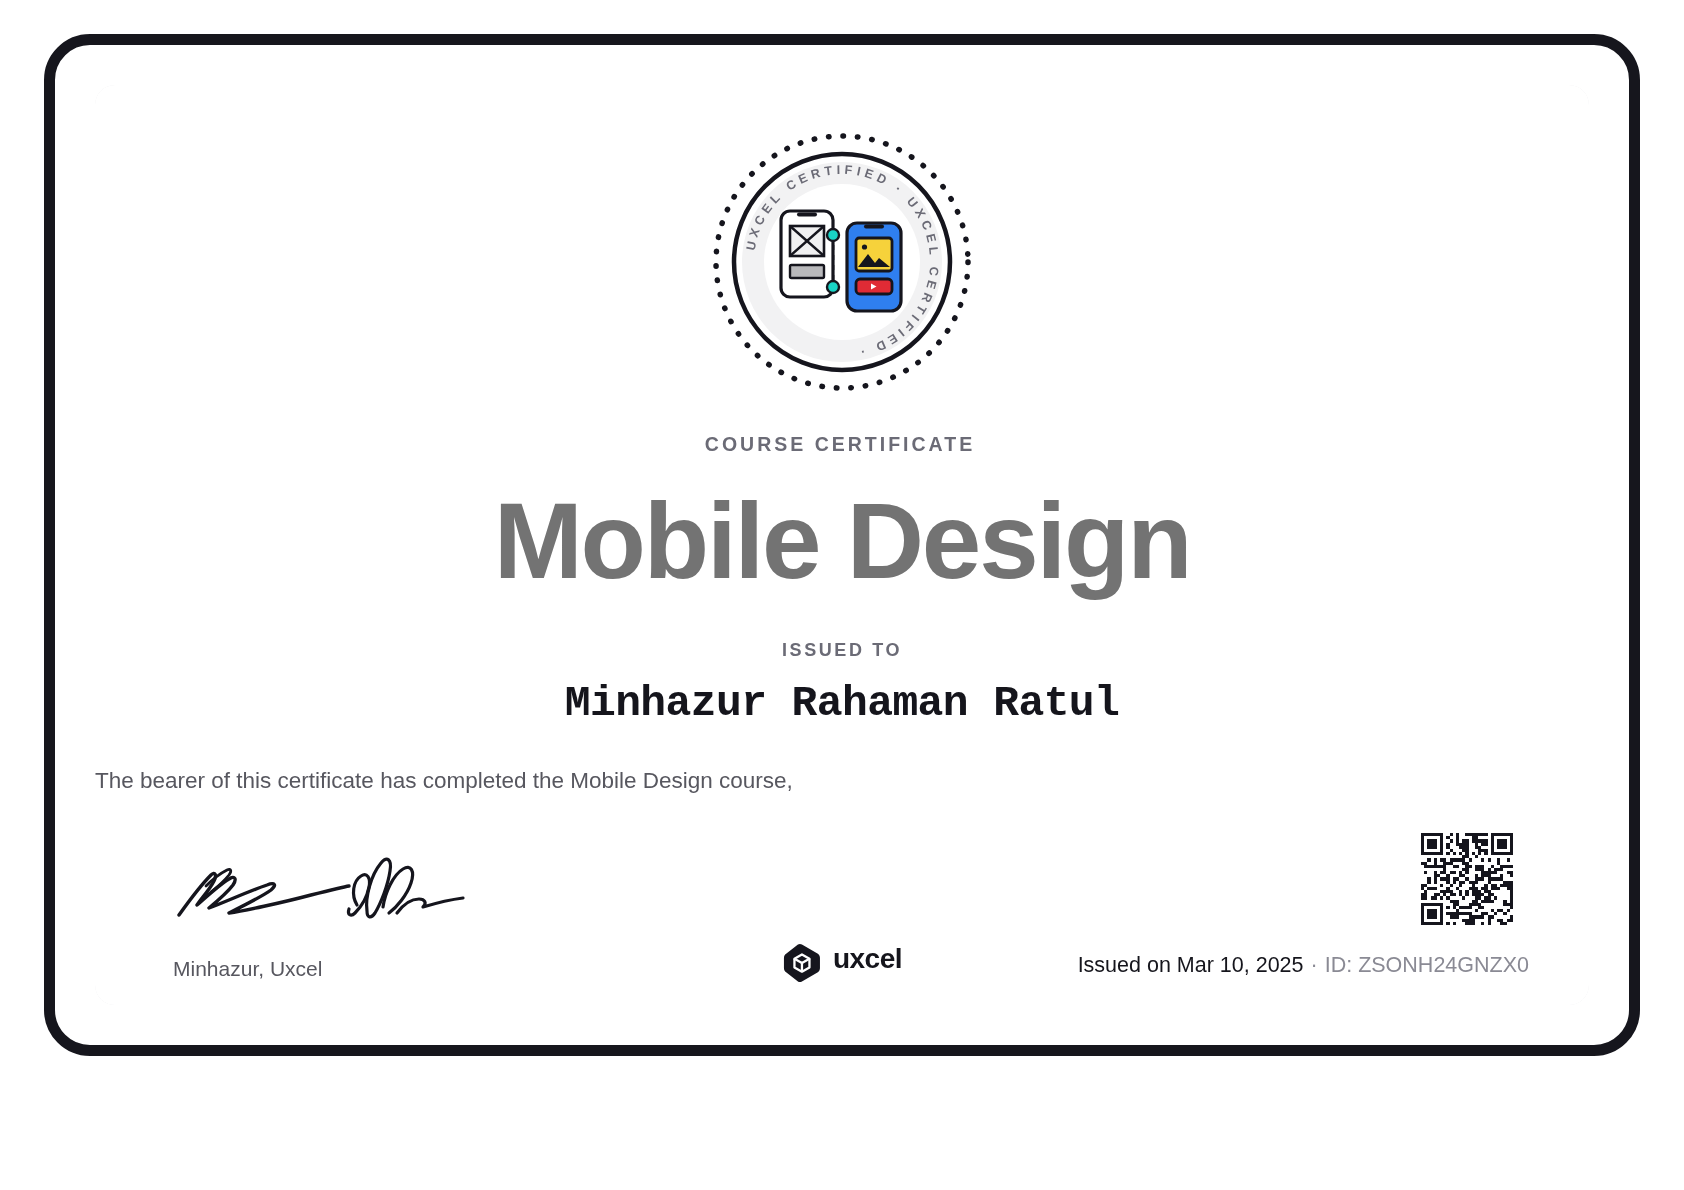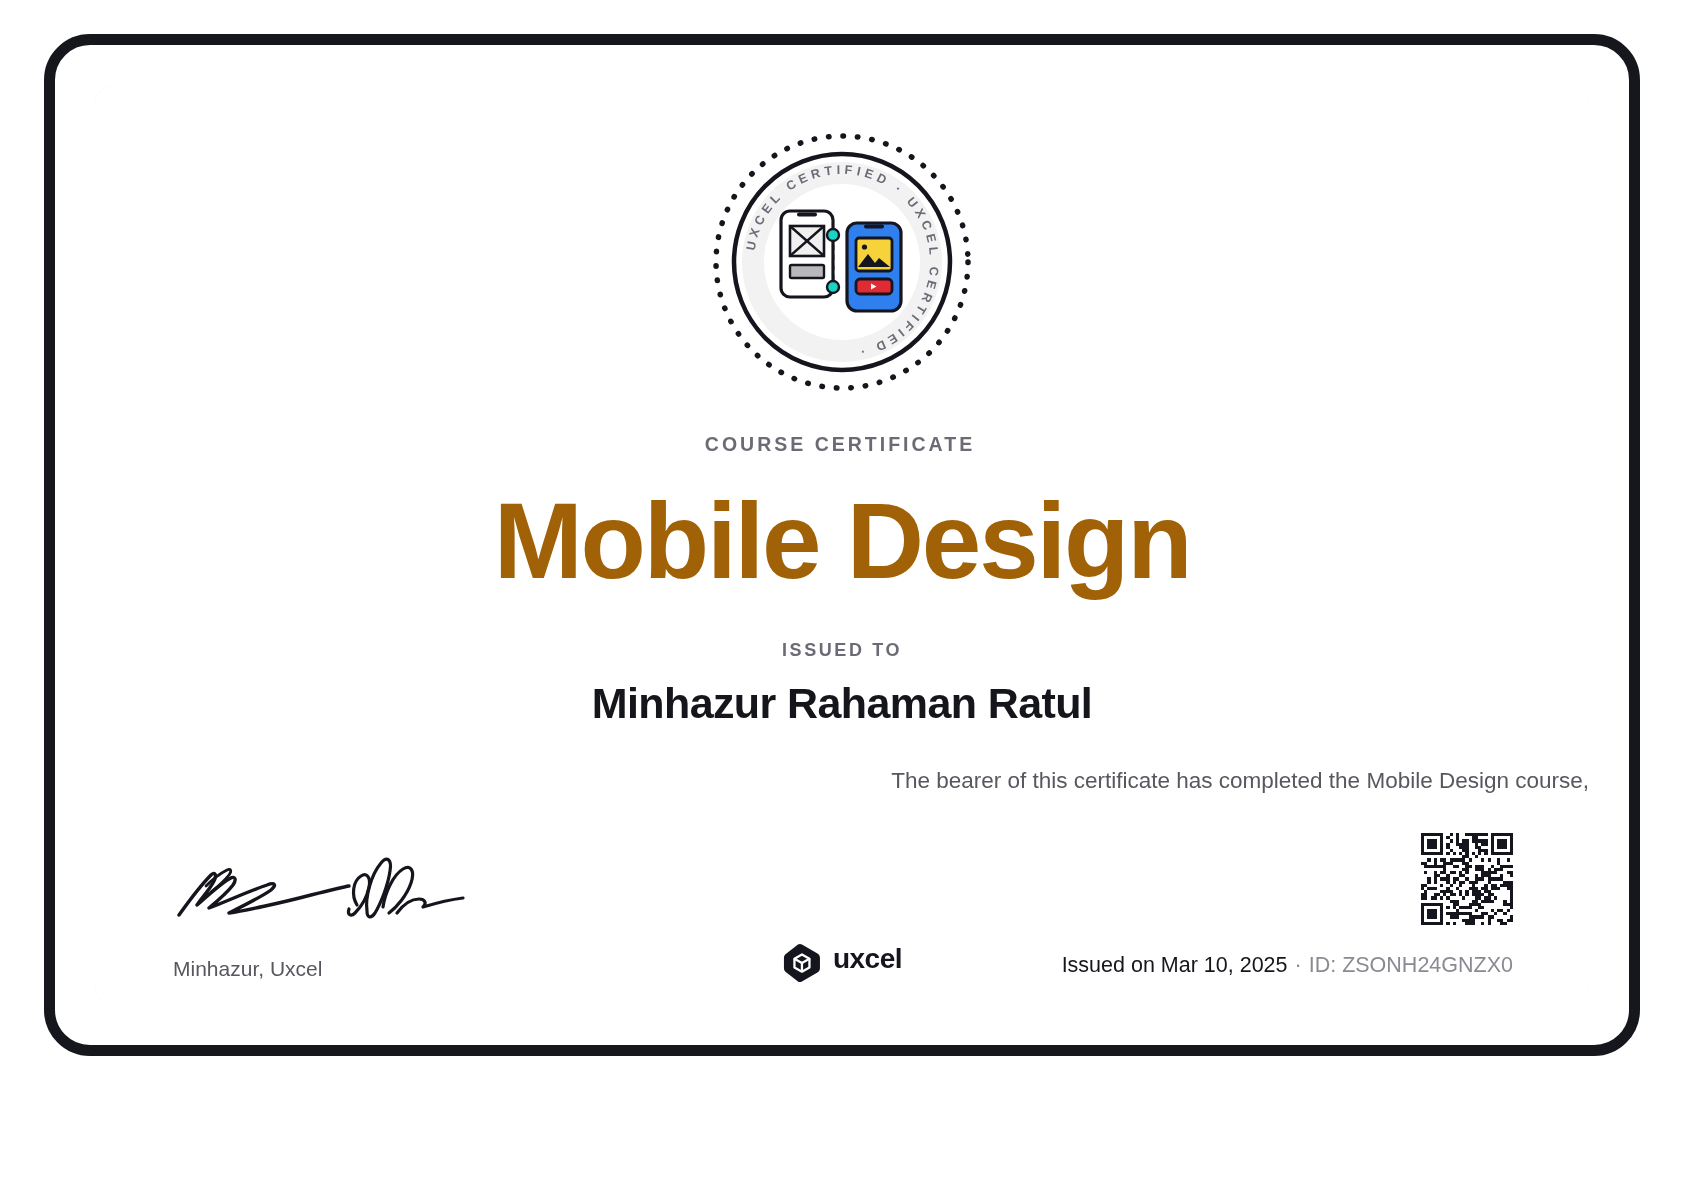--- a/index.html
+++ b/index.html
@@ -72,21 +72,21 @@
   .course-title {
     position: absolute;
     top: 400px;
     left: 0;
     right: 0;
     text-align: center;
     font-size: 107px;
     line-height: 112px;
     font-weight: bold;
     letter-spacing: -2.2px;
-    color: #a16207;
+    color: #737373;
   }
   .issued-to-label {
     position: absolute;
     top: 555px;
     left: 0;
     right: 0;
     text-align: center;
     font-size: 18px;
     font-weight: bold;
     letter-spacing: 2.6px;
@@ -95,27 +95,28 @@
   .recipient-name {
     position: absolute;
     top: 594px;
     left: 0;
     right: 0;
     text-align: center;
     font-size: 43px;
     font-weight: bold;
     letter-spacing: -0.6px;
     color: #15151c;
+    font-family: Liberation Mono, monospace;
   }
   .body-text {
     position: absolute;
     top: 678px;
     left: 0;
     right: 0;
-    text-align: right;
+    text-align: left;
     font-size: 22.5px;
     line-height: 35px;
     color: #57575f;
   }
   .body-text div { display: block; }
 
   
   .signatures {
     position: absolute;
     left: 76px;
@@ -154,21 +155,21 @@
     position: absolute;
     right: 76px;
     top: 748px;
     width: 92px;
     height: 92px;
   }
   .qr-wrap svg { display: block; }
 
   .issue-line {
     position: absolute;
-    right: 76px;
+    right: 60px;
     top: 868px;
     font-size: 21.5px;
     white-space: nowrap;
     text-align: right;
   }
   .issue-date { color: #15151c; }
   .issue-dot { color: #8a8a94; padding: 0 7px; }
   .issue-id { color: #8a8a94; }
 </style>
 </head>

